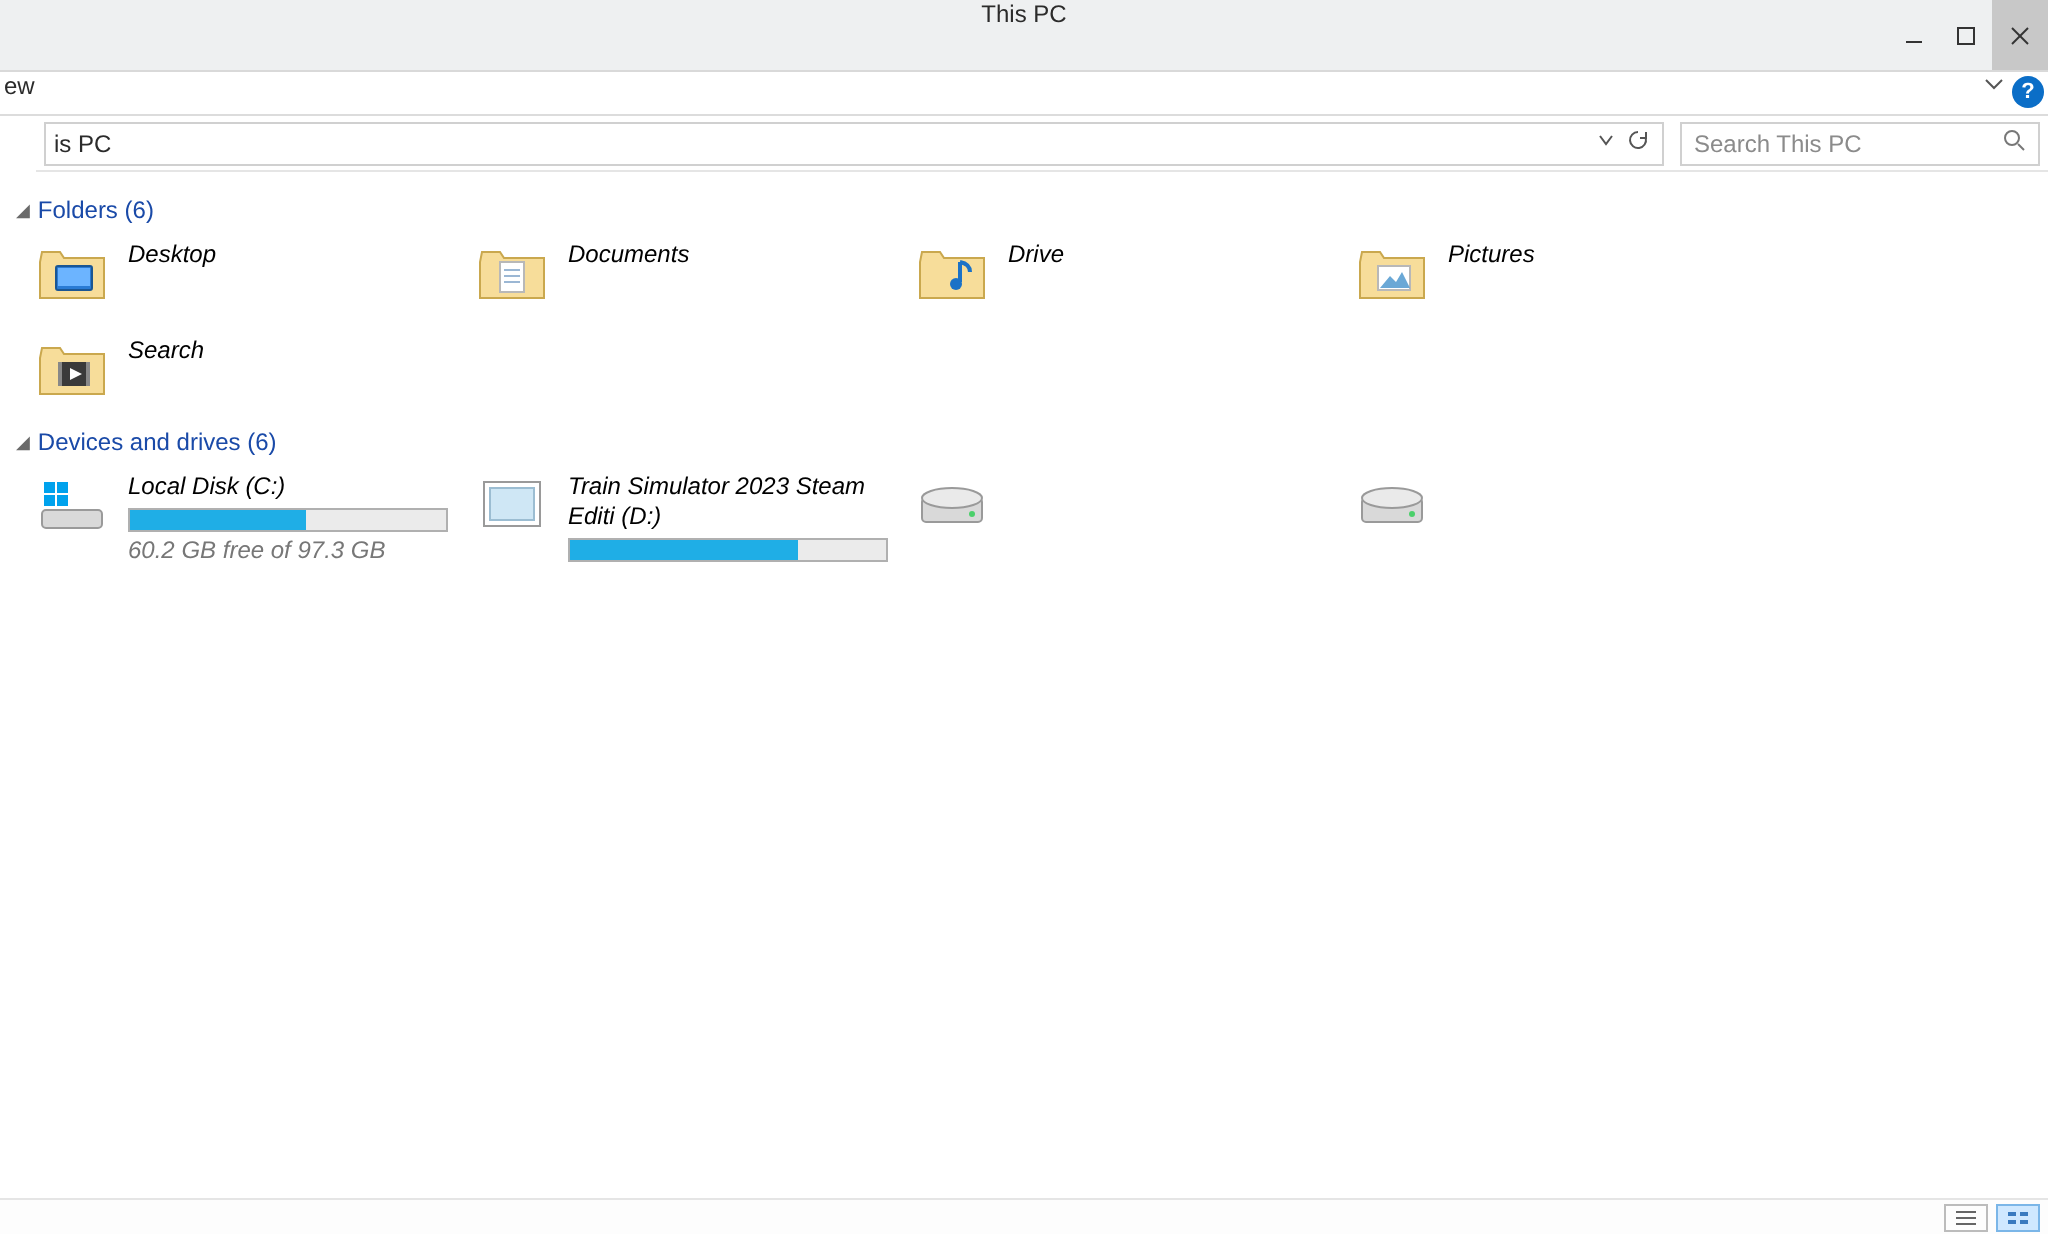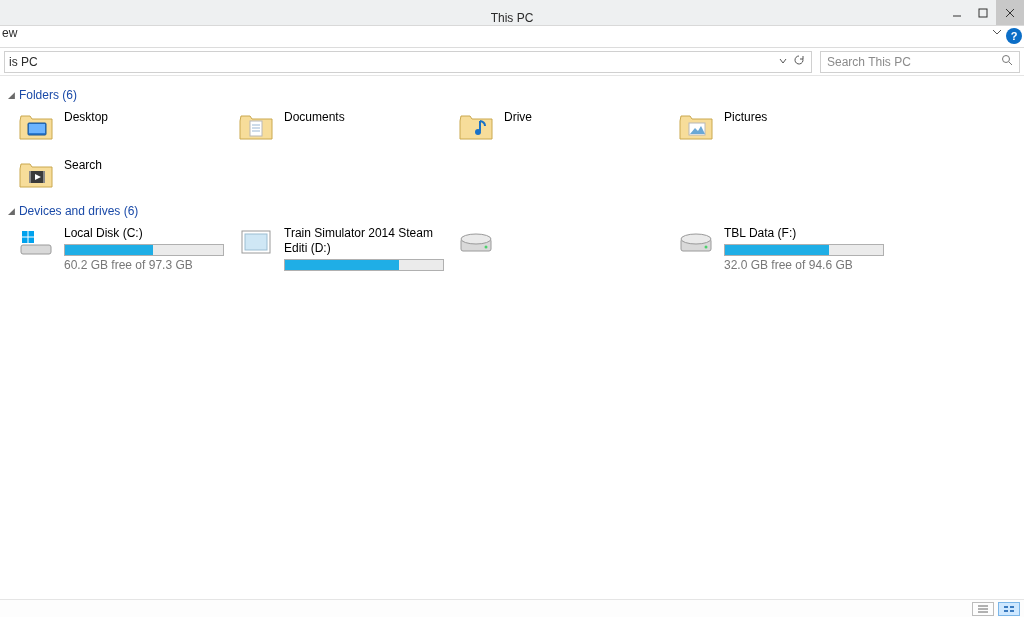--- a/index.html
+++ b/index.html
@@ -9,24 +9,24 @@
     font-size: 12px;
     background: #fff;
     width: 1024px;
     height: 617px;
     overflow: hidden;
     color: #000;
   }
 
   
   .titlebar {
-    height: 26px;
+    height: 36px;
     background: #eef0f1;
     display: flex;
-    align-items: flex-end;
+    align-items: flex-start;
     position: relative;
     border-bottom: 1px solid #d9d9d9;
   }
   .titlebar .title {
     position: absolute;
     left: 50%;
     transform: translateX(-50%);
     color: #2b2b2b;
   }
   .winbtns {
@@ -74,35 +74,36 @@
   }
 
   
   .addrrow {
     height: 28px;
     display: flex;
     align-items: center;
     gap: 8px;
     padding: 2px 4px;
     border-bottom: 1px solid #e5e5e5;
+    margin-left: 18px;
   }
   .addrbox {
     flex: 1;
     border: 1px solid #d0d0d0;
     height: 22px;
     display: flex;
     align-items: center;
     padding: 0 4px;
     color: #2b2b2b;
   }
   .addrbox .path { flex:1; }
   .addrbox .drop { color:#555; font-size:10px; padding:0 4px;}
   .addrbox .refresh { color:#555; padding:0 2px;}
   .searchbox {
-    width: 200px;
+    width: 180px;
     border: 1px solid #d0d0d0;
     height: 22px;
     display: flex;
     align-items: center;
     padding: 0 6px;
     color: #8b8b8b;
   }
   .searchbox .ph { flex:1; font-style: normal; }
   .searchbox .mag { color:#555; }
 
@@ -124,20 +125,21 @@
     column-gap: 0px;
     row-gap: 8px;
     margin-left: 6px;
   }
   .item {
     display:flex;
     align-items:flex-start;
     gap:8px;
     padding:2px 2px;
     width:210px;
+    font-style:italic;
   }
   .item .iconwrap {
     width:40px; height:36px;
     display:flex;align-items:center;justify-content:center;
     flex:0 0 40px;
   }
   .item .labels { padding-top:2px; }
   .item .name { color:#000; line-height:1.25; }
   .item .sub  { color:#777; margin-top:2px; }
   .bar {
@@ -338,21 +340,21 @@
     </div>
 
     <div class="item">
       <span class="iconwrap">
         <svg class="disksvg" viewBox="0 0 36 30">
           <rect x="4" y="4" width="28" height="22" fill="#fff" stroke="#9a9a9a"></rect>
           <rect x="7" y="7" width="22" height="16" fill="#cfe7f5" stroke="#9bbdd2"></rect>
         </svg>
       </span>
       <div class="labels">
-        <div class="name" style="max-width:150px;">Train Simulator 2014 Steam Editi (D:)</div>
+        <div class="name" style="max-width:150px;">Train Simulator 2023 Steam Editi (D:)</div>
         <div class="bar">
             <div class="fill" style="width:72%"></div>
           </div>
       </div>
     </div>
 
     <div class="item">
       <span class="iconwrap">
         <svg class="disksvg" viewBox="0 0 36 30">
           <rect x="3" y="12" width="30" height="12" rx="2" fill="#d9d9d9" stroke="#9a9a9a"></rect>
@@ -363,27 +365,20 @@
     </div>
 
     <div class="item">
       <span class="iconwrap">
         <svg class="disksvg" viewBox="0 0 36 30">
           <rect x="3" y="12" width="30" height="12" rx="2" fill="#d9d9d9" stroke="#9a9a9a"></rect>
           <ellipse cx="18" cy="12" rx="15" ry="5" fill="#eaeaea" stroke="#9a9a9a"></ellipse>
           <circle cx="28" cy="20" r="1.5" fill="#4bd06b"></circle>
         </svg>
       </span>
-      <div class="labels">
-        <div class="name">TBL Data (F:)</div>
-        <div class="bar">
-            <div class="fill" style="width:66%"></div>
-          </div>
-        <div class="sub">32.0 GB free of 94.6 GB</div>
-      </div>
     </div>
 
 
   </div>
 </div>
 
 <div class="statusbar">
   <div class="viewbtn">
     <svg width="12" height="8">
         <line x1="1" y1="1" x2="11" y2="1" stroke="#666"></line>

